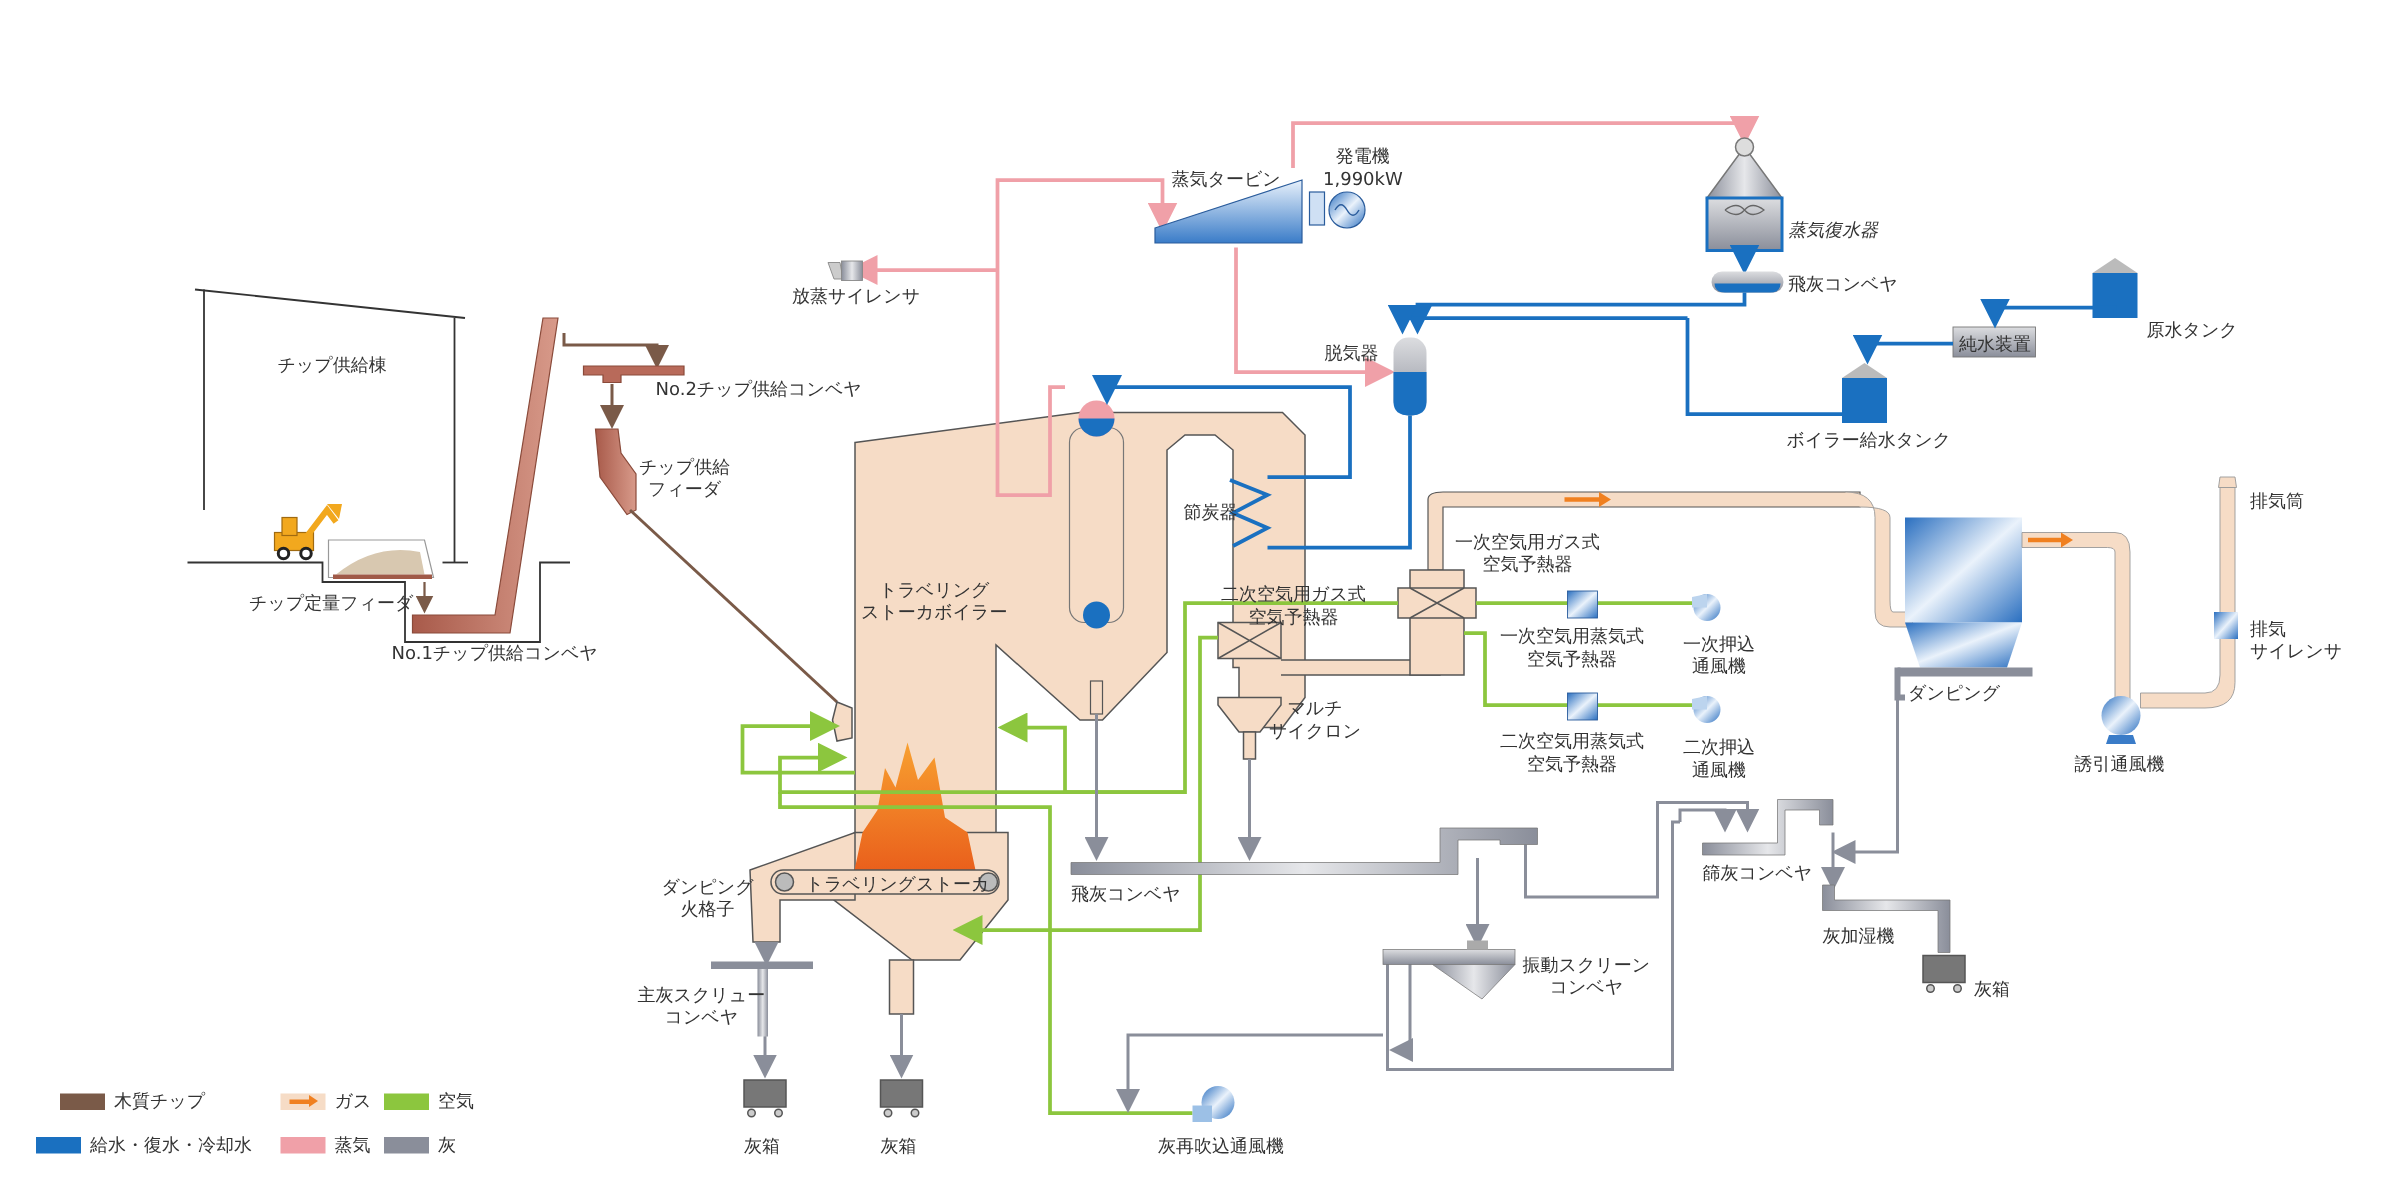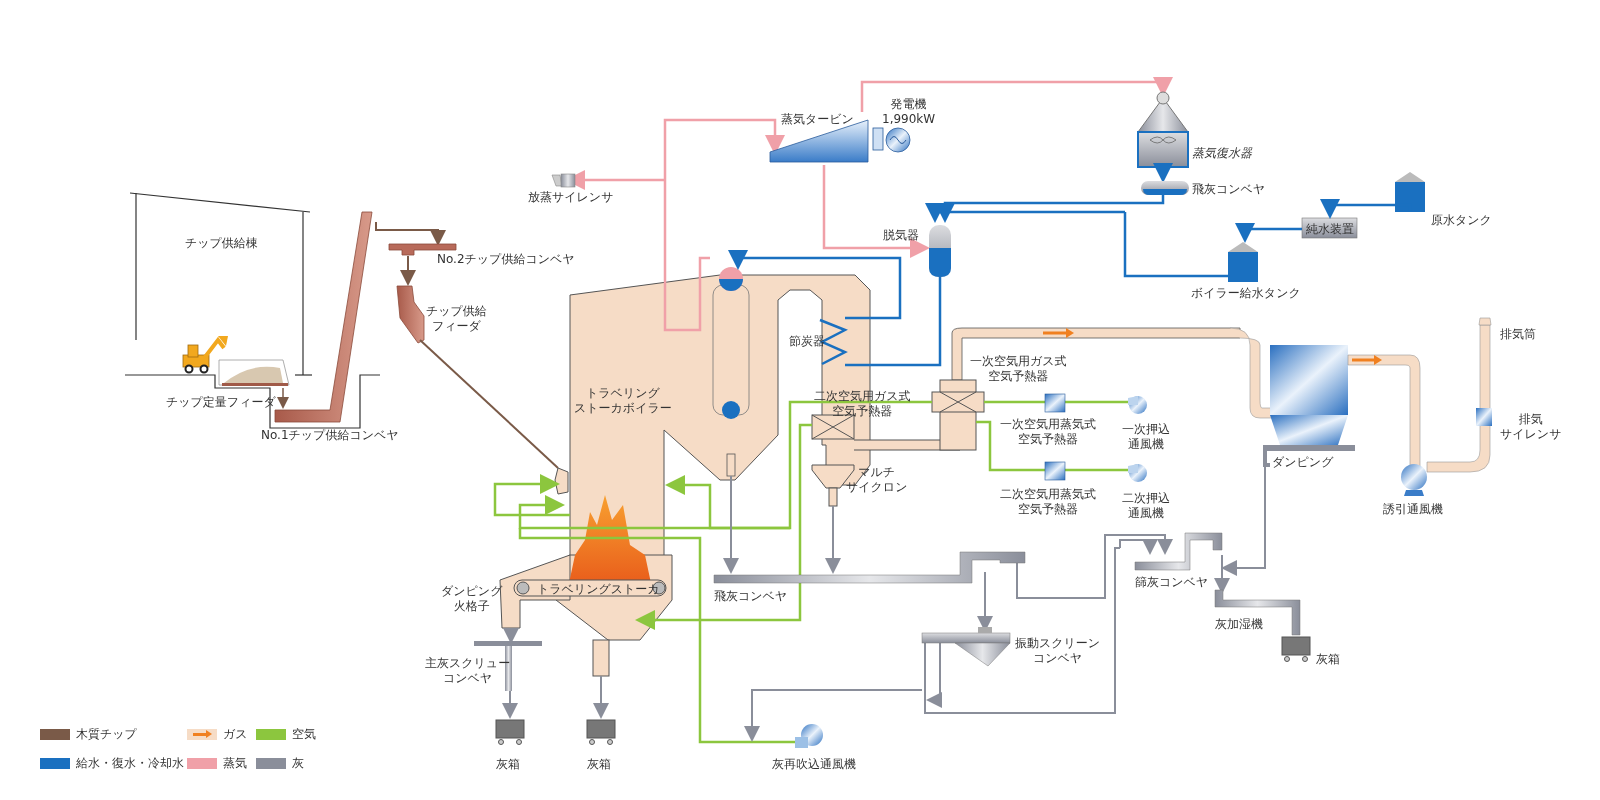--- a/index.html
+++ b/index.html
@@ -314,21 +314,21 @@
   <div>一次押込</div>
   <div>通風機</div>
 </div>
 <div class="lbl" style="left:1122px;top:491px;">
   <div>二次押込</div>
   <div>通風機</div>
 </div>
 <div class="lbl" style="left:1272px;top:455px;">ダンピング</div>
 <div class="lbl" style="left:1383px;top:502px;">誘引通風機</div>
 <div class="lbl l" style="left:1500px;top:327px;">排気筒</div>
-<div class="lbl l" style="left:1500px;top:412px;text-align:center;">
+<div class="lbl l" style="left:1500px;top:412px;">
   <div>排気</div>
   <div>サイレンサ</div>
 </div>
 <div class="lbl" style="left:537px;top:582px;">トラベリングストーカ</div>
 <div class="lbl" style="left:441px;top:584px;">
   <div>ダンピング</div>
   <div>火格子</div>
 </div>
 <div class="lbl" style="left:425px;top:656px;">
   <div>主灰スクリュー</div>
@@ -355,21 +355,21 @@
     <span class="sw" style="background:#f6dcc6;position:relative;">
       <span style="position:absolute;left:6px;top:4px;width:14px;height:3px;background:#f08020;"></span>
       <span style="position:absolute;left:19px;top:1px;width:0;height:0;border-left:6px solid #f08020;border-top:4.5px solid transparent;border-bottom:4.5px solid transparent;"></span>
     </span>
     <span>ガス</span>
   </div>
   <div class="legend" style="left:256px;top:726px;">
     <span class="sw" style="background:#8cc63e"></span>
     <span>空気</span>
   </div>
-  <div class="legend" style="left:40px;top:755px;justify-content:space-between;">
+  <div class="legend" style="left:24px;top:755px;justify-content:space-between;">
     <span class="sw" style="background:#1a70c0"></span>
     <span>給水・復水・冷却水</span>
   </div>
   <div class="legend" style="left:187px;top:755px;">
     <span class="sw" style="background:#f0a0a8"></span>
     <span>蒸気</span>
   </div>
   <div class="legend" style="left:256px;top:755px;">
     <span class="sw" style="background:#8a8e9a"></span>
     <span>灰</span>

